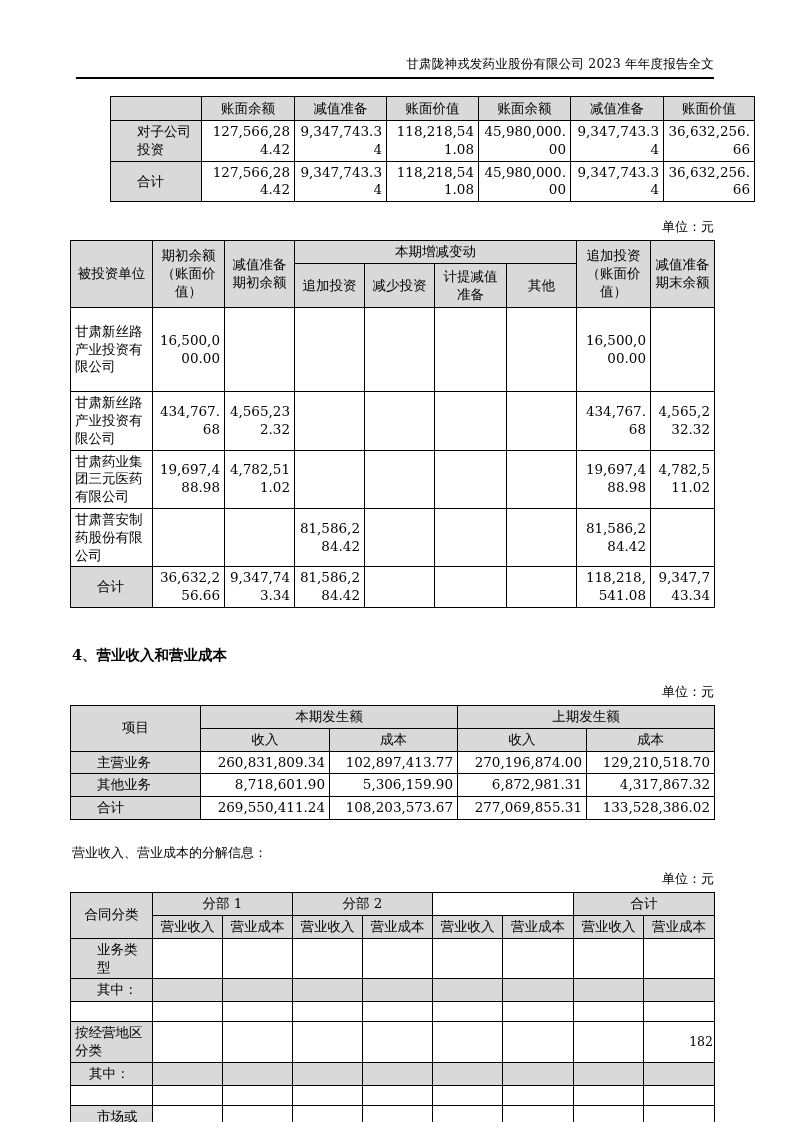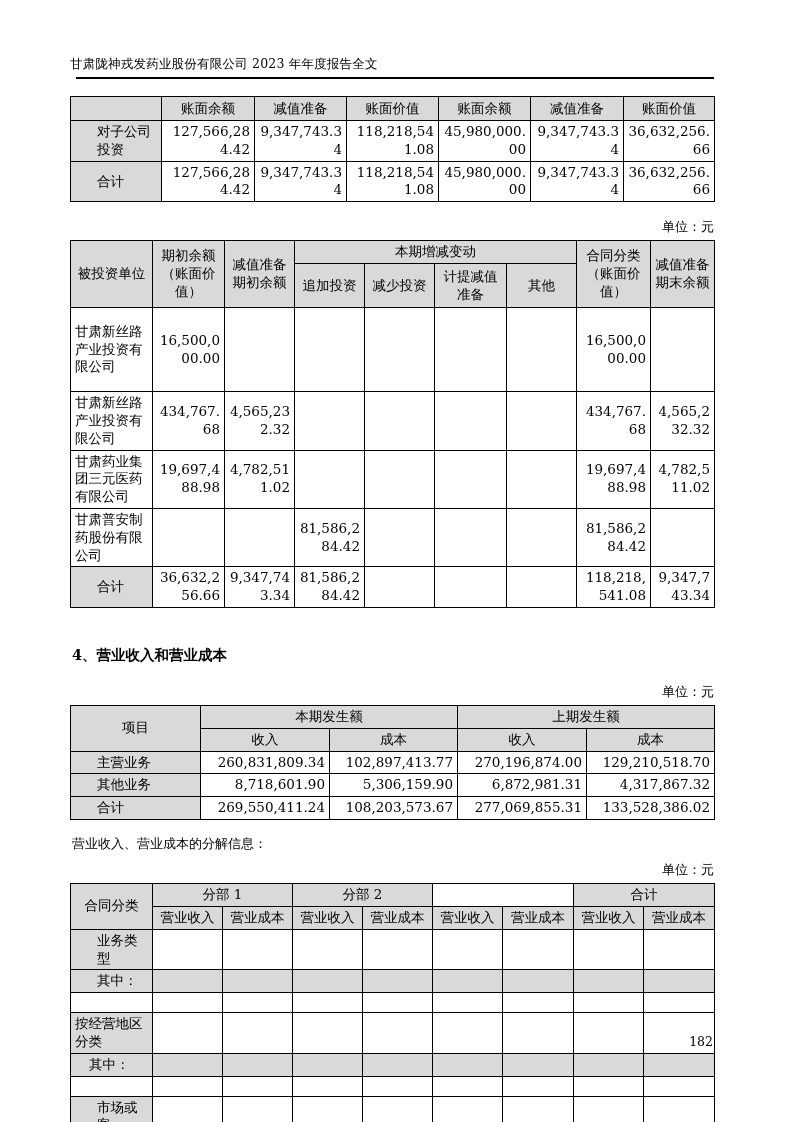--- a/index.html
+++ b/index.html
@@ -2,40 +2,40 @@
 <html><head>
 <meta charset="utf-8">
 <style>
   html,body{margin:0;padding:0;}
   body{
     width:793px;height:1122px;background:#ffffff;color:#000;
     font-family:"DejaVu Serif","Liberation Serif",serif;
     position:relative;overflow:hidden;
   }
   .content{position:absolute;left:70px;top:0;width:644px;}
-  .doc-header{padding-top:56px;text-align:left;font-size:12.5px;letter-spacing:0.2px;}
+  .doc-header{padding-top:56px;text-align:right;font-size:12.5px;letter-spacing:0.2px;}
   .header-rule{border:none;border-top:2px solid #000;margin:4px 0 0 6px;}
   table{border-collapse:collapse;width:644px;table-layout:fixed;}
   td,th{
     border:1px solid #000;box-sizing:border-box;
     font-size:13.5px;font-weight:normal;line-height:1.32;
     padding:2px 4px;vertical-align:middle;overflow:hidden;
   }
   .g{background:#d9d9d9;}
   .c{text-align:center;}
   .l{text-align:left;padding-left:26px;}
   .n{text-align:right;word-break:break-all;}
   .name{text-align:left;word-break:break-all;}
-  .t1{margin-top:17px;}
+  .t1{margin-top:17px;margin-left:40px;}
   .sec-heading{font-size:14.5px;font-weight:bold;margin:24px 0 0 8px;}
   .sec-heading2{font-size:14.5px;font-weight:bold;margin:38px 0 0 2px;}
   .unit{font-size:13px;text-align:right;margin-top:16px;margin-bottom:4px;}
   .unit2{font-size:13px;text-align:right;margin-top:18px;margin-bottom:4px;}
   .unit3{font-size:13px;text-align:right;margin-top:8px;margin-bottom:4px;}
-  .note{font-size:13px;margin:15px 0 0 2px;}
+  .note{font-size:13px;margin:24px 0 0 2px;}
   .page-num{position:absolute;right:80px;top:1034px;font-size:12.5px;}
   .ind{padding-left:18px;}
 </style>
 </head>
 <body>
 
 <div class="content">
 
   <div class="doc-header">甘肃陇神戎发药业股份有限公司 2023 年年度报告全文</div>
   <hr class="header-rule">
@@ -94,21 +94,21 @@
         <col style="width:70px">
         <col style="width:74px">
         <col style="width:64px">
     </colgroup>
     <tbody>
         <tr style="height:20px">
       <th class="g c" rowspan="2">被投资单位</th>
       <th class="g c" rowspan="2">期初余额（账面价值）</th>
       <th class="g c" rowspan="2">减值准备期初余额</th>
       <th class="g c" colspan="4">本期增减变动</th>
-      <th class="g c" rowspan="2">合同分类（账面价值）</th>
+      <th class="g c" rowspan="2">追加投资（账面价值）</th>
       <th class="g c" rowspan="2">减值准备期末余额</th>
     </tr>
     <tr style="height:44px">
       <th class="g c">追加投资</th>
       <th class="g c">减少投资</th>
       <th class="g c">计提减值准备</th>
       <th class="g c">其他</th>
     </tr>
     <tr style="height:84px">
       <td class="name">甘肃新丝路产业投资有限公司</td>

